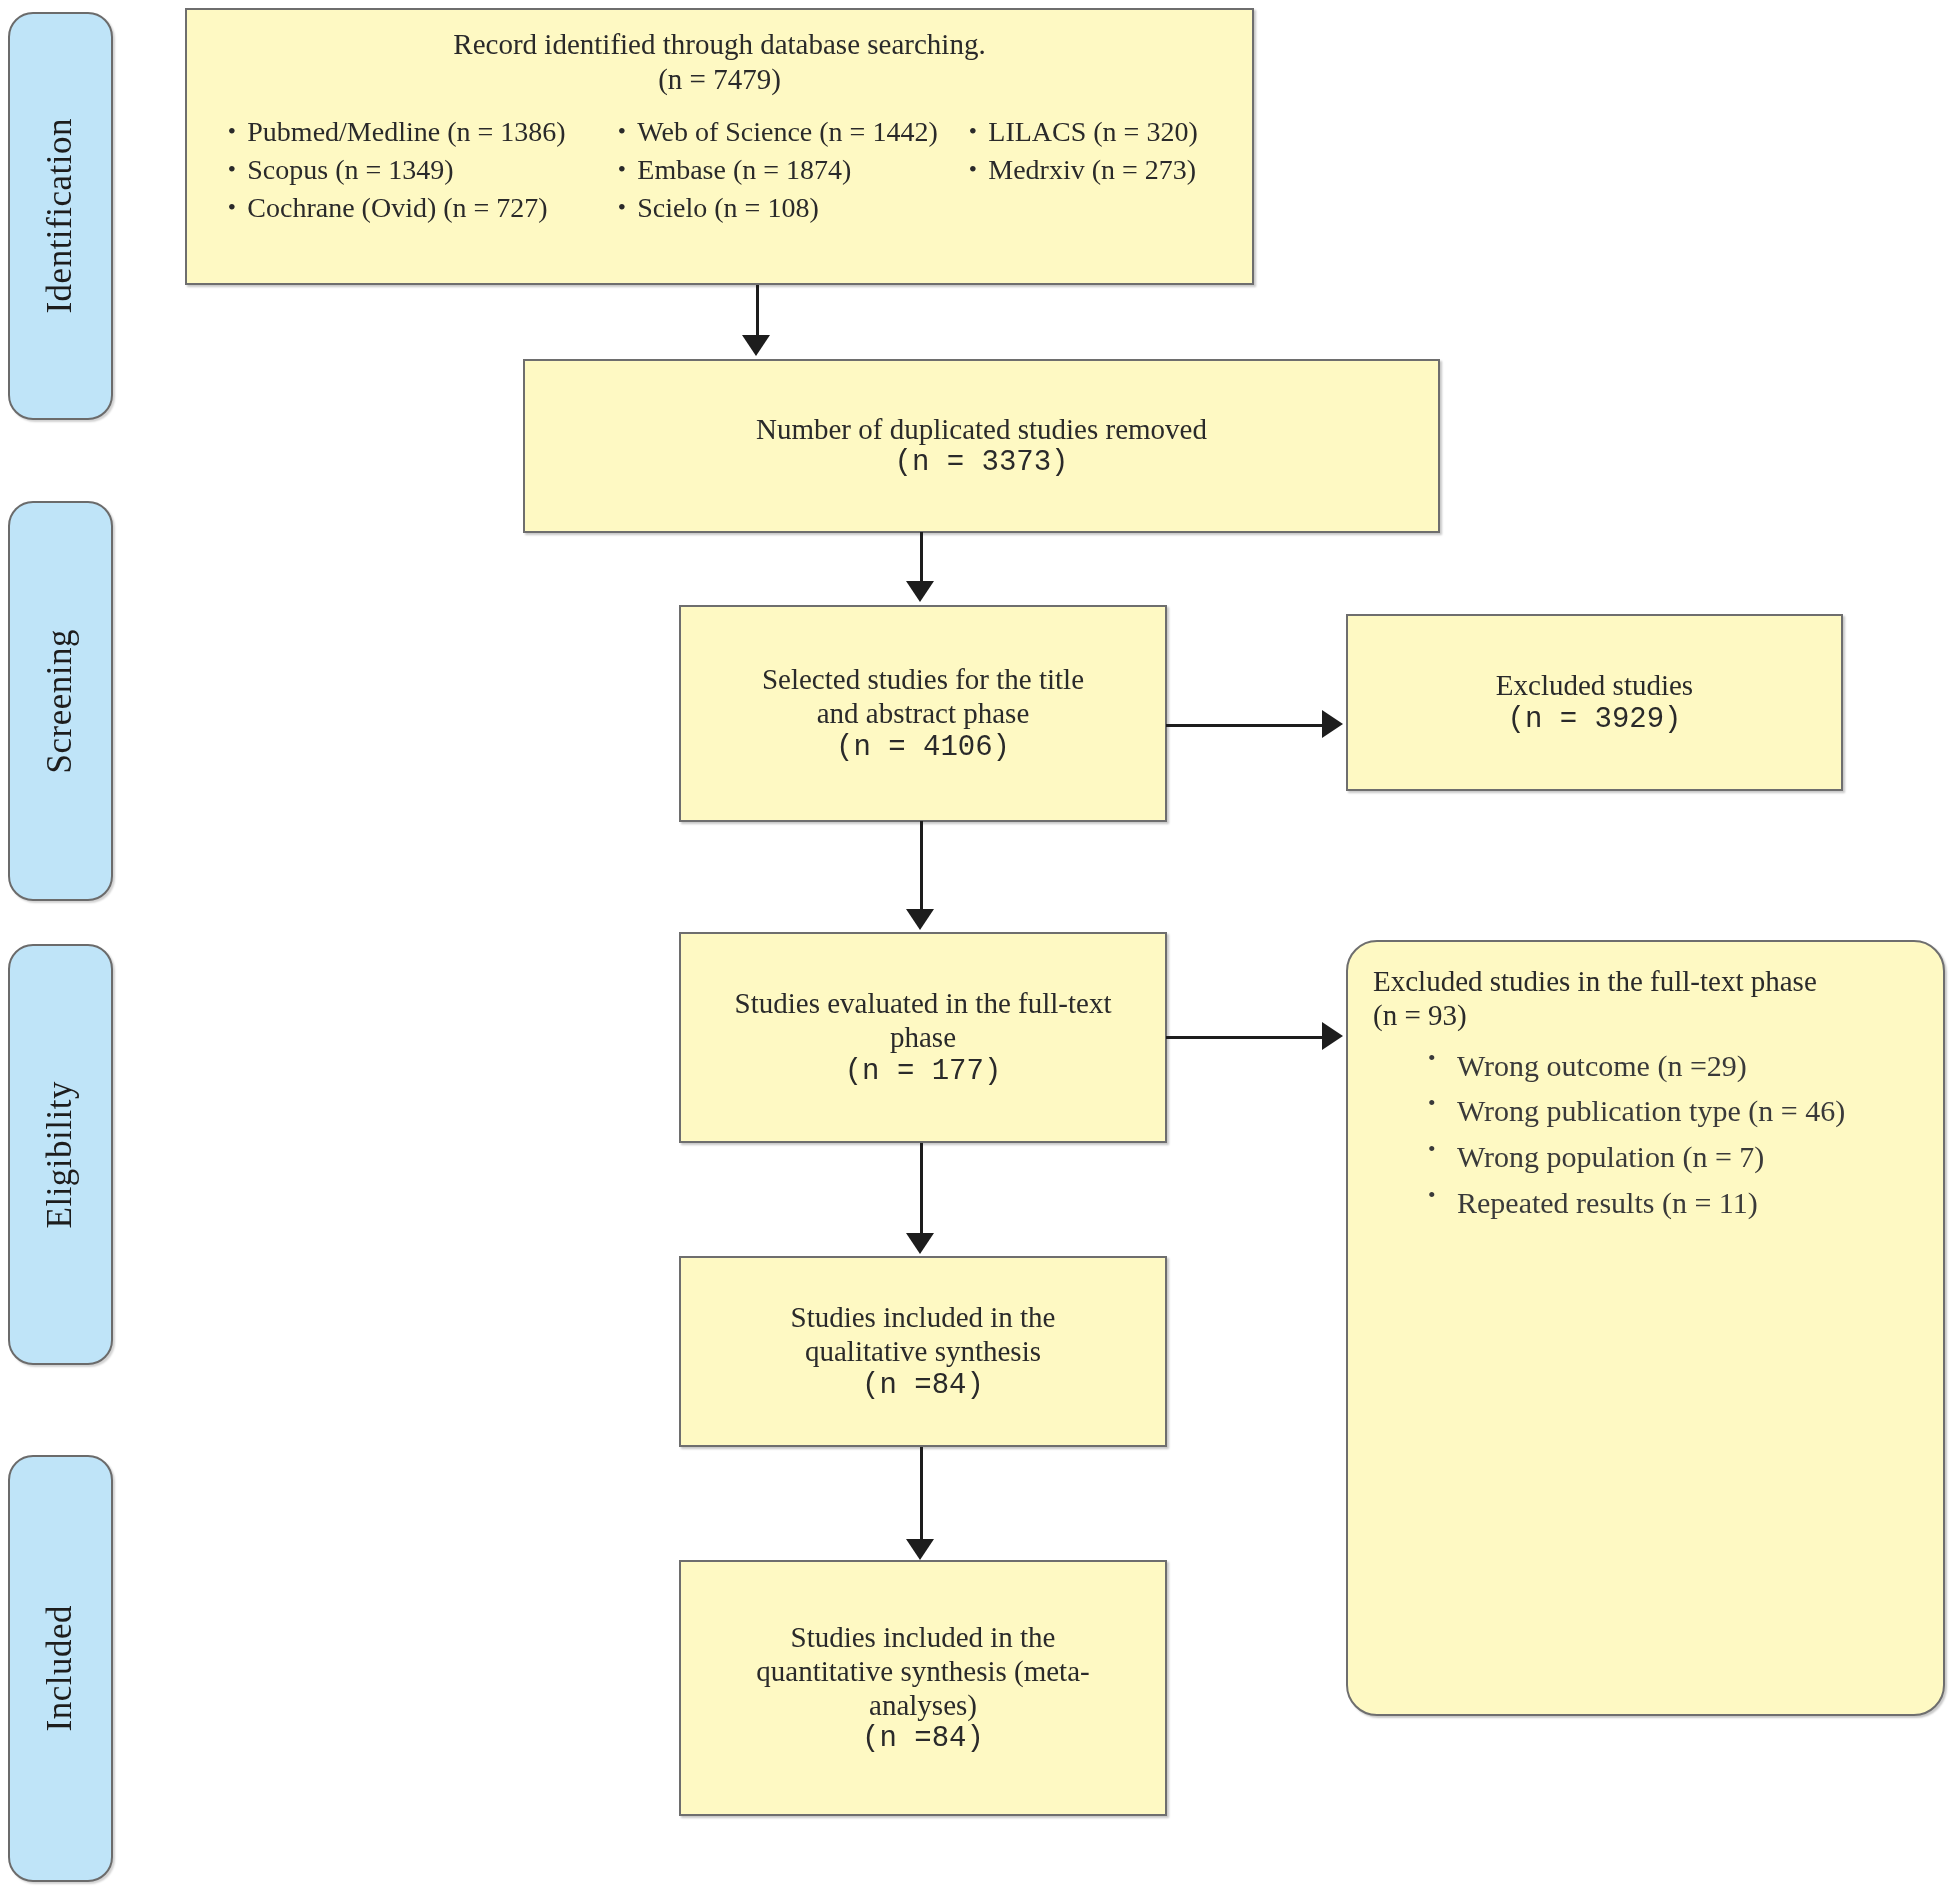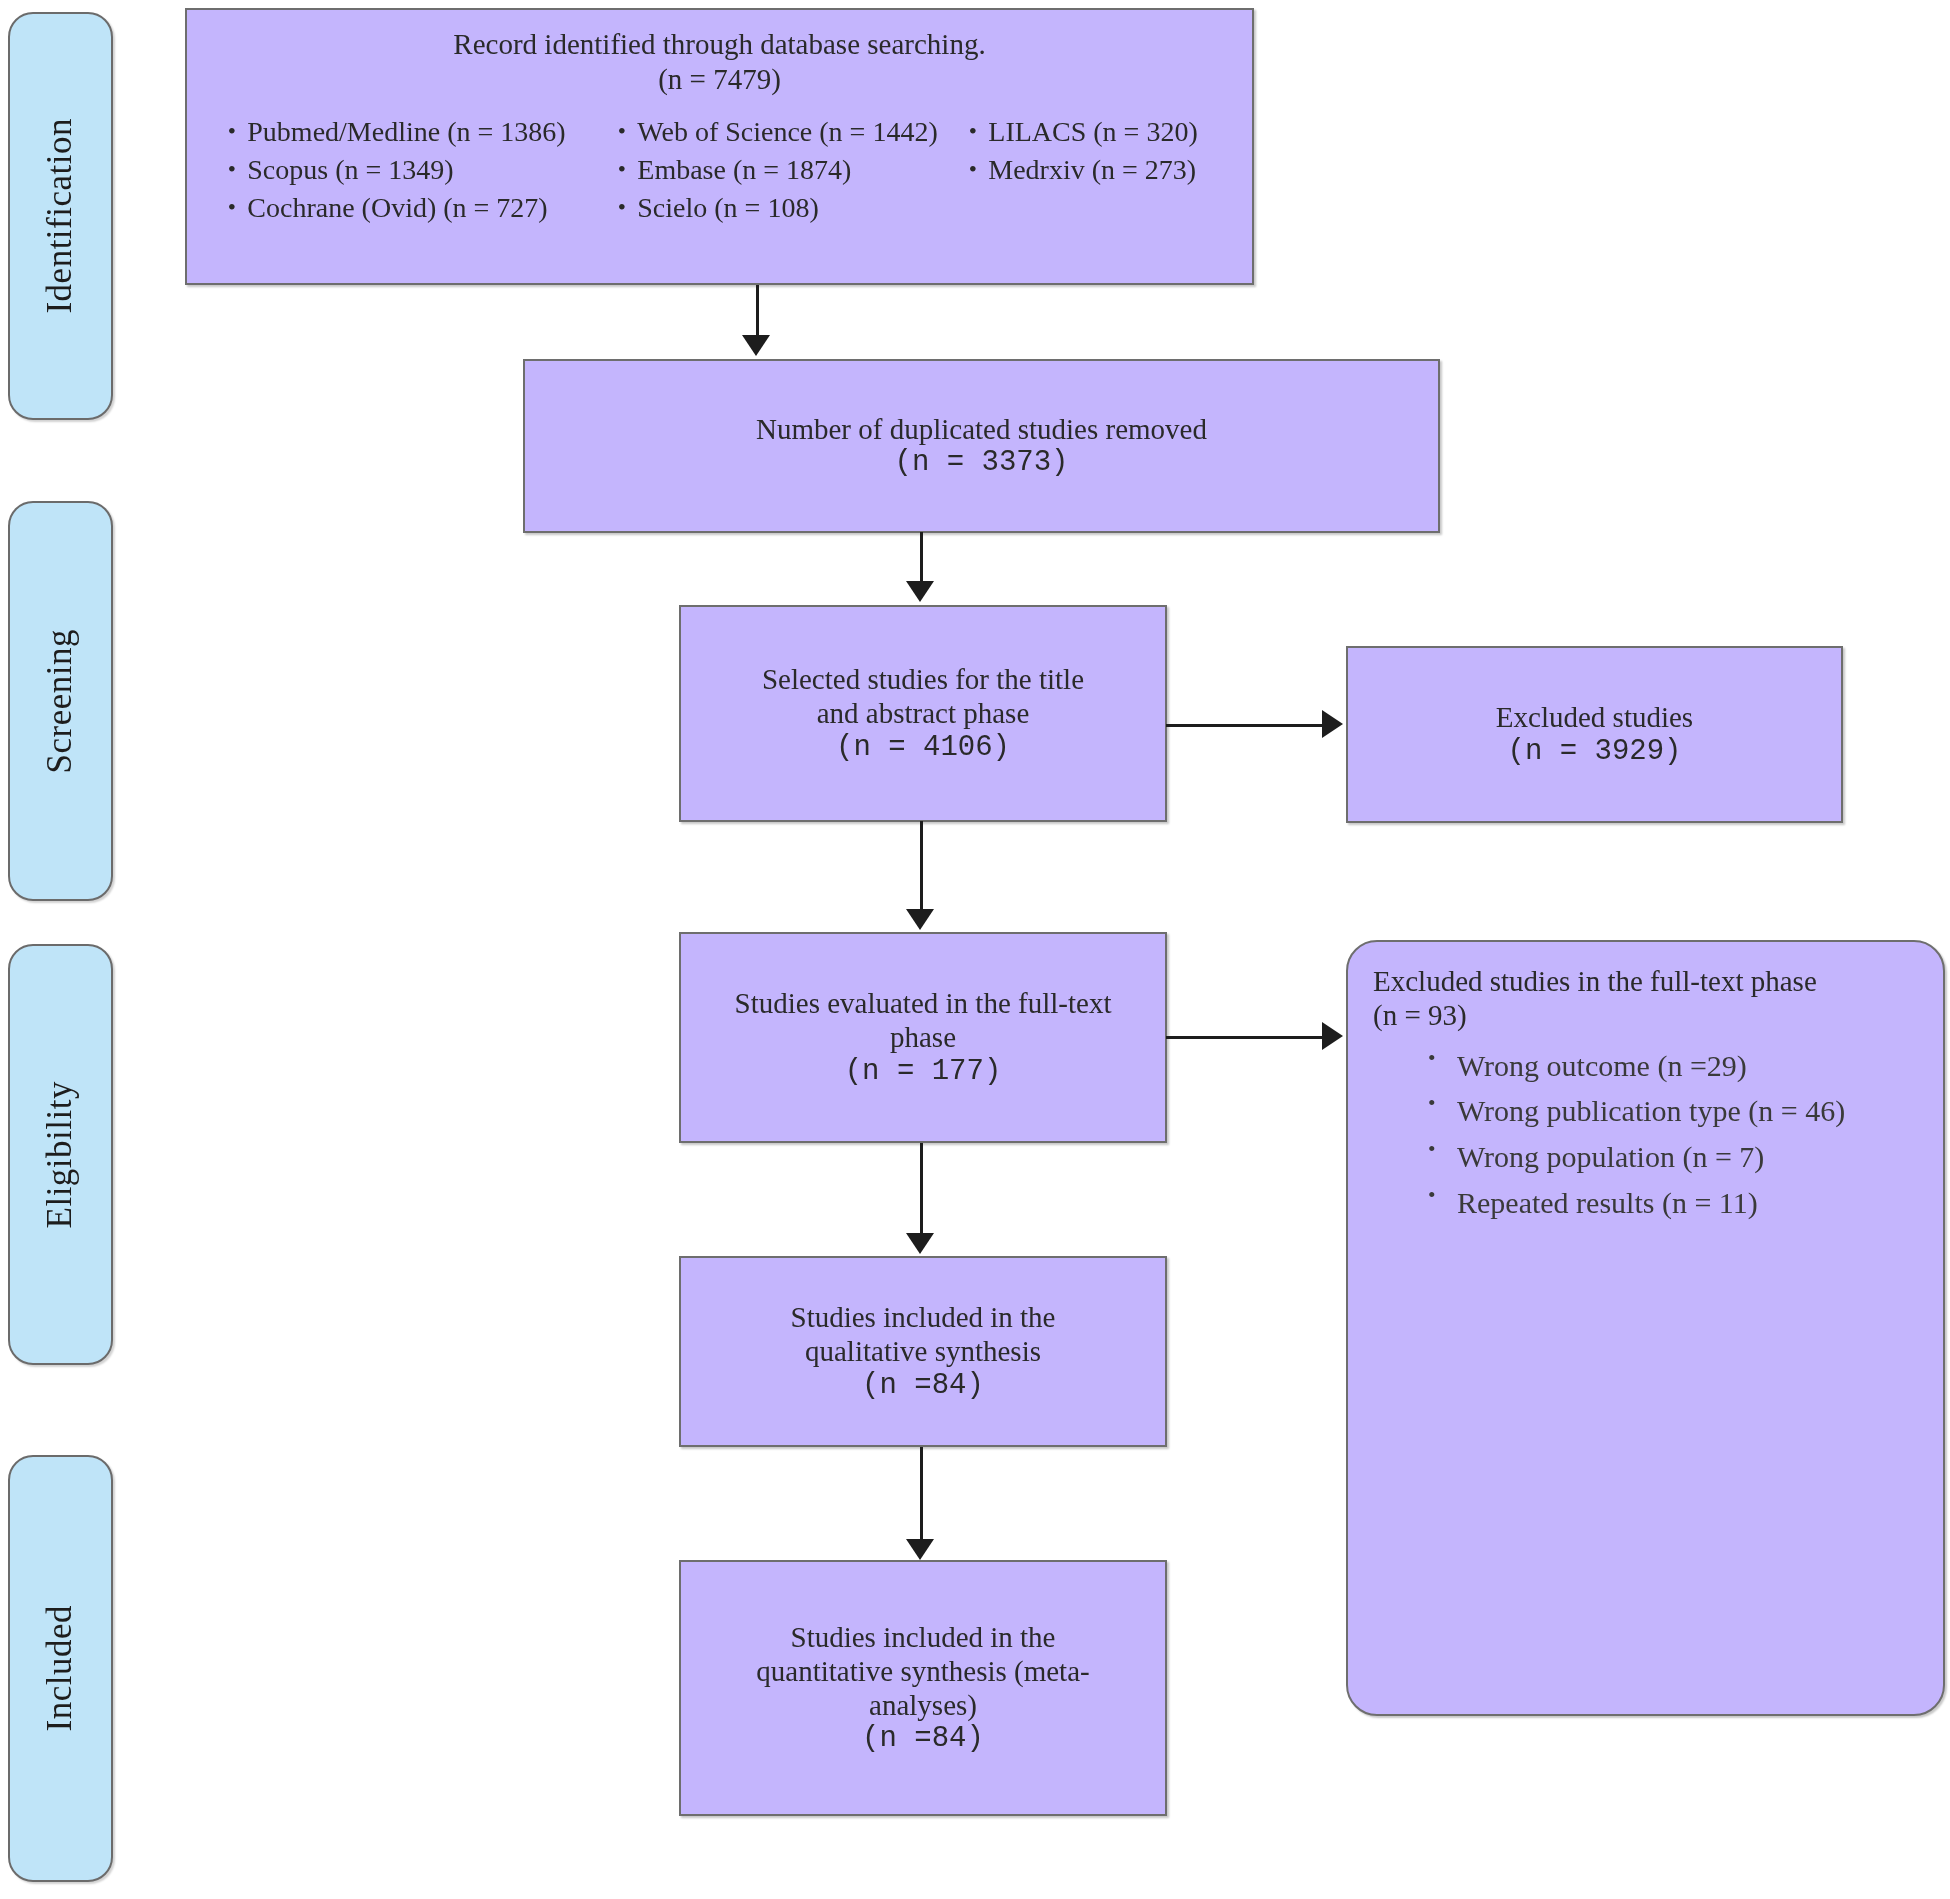--- a/index.html
+++ b/index.html
@@ -39,21 +39,21 @@
     letter-spacing: 0.5px;
     color: #1d1d1d;
     white-space: nowrap;
     font-family: "Liberation Serif", "DejaVu Serif", serif;
   }
 
   
   .box {
     position: absolute;
     box-sizing: border-box;
-    background: #c4b5fd;
+    background: #fef9c3;
     border: 2.9px solid #6e6e6e;
     box-shadow: 2px 2px 2px rgba(0,0,0,0.22);
   }
   .box-center {
     display: flex;
     flex-direction: column;
     align-items: center;
     justify-content: center;
     text-align: center;
   }
@@ -212,21 +212,21 @@
 
   <div class="box box-center" style="left:679px; top:605px; width:488px; height:217px;">
     <div class="box-title">Selected studies for the title</div>
     <div class="box-title">and abstract phase</div>
     <div class="ncount">(n = 4106)</div>
   </div>
 
   <div class="hline" style="left:1166px; top:724px; width:156px;"></div>
   <div class="arrow-right" style="left:1322px; top:710px;"></div>
 
-  <div class="box box-center" style="left:1346px; top:646px; width:497px; height:177px;">
+  <div class="box box-center" style="left:1346px; top:614px; width:497px; height:177px;">
     <div class="box-title">Excluded studies</div>
     <div class="ncount">(n = 3929)</div>
   </div>
 
   <div class="vline" style="left:920px; top:821px; height:90px;"></div>
   <div class="arrow-down" style="left:906px; top:909px;"></div>
 
   <div class="box box-center" style="left:679px; top:932px; width:488px; height:211px;">
     <div class="box-title">Studies evaluated in the full-text</div>
     <div class="box-title">phase</div>

